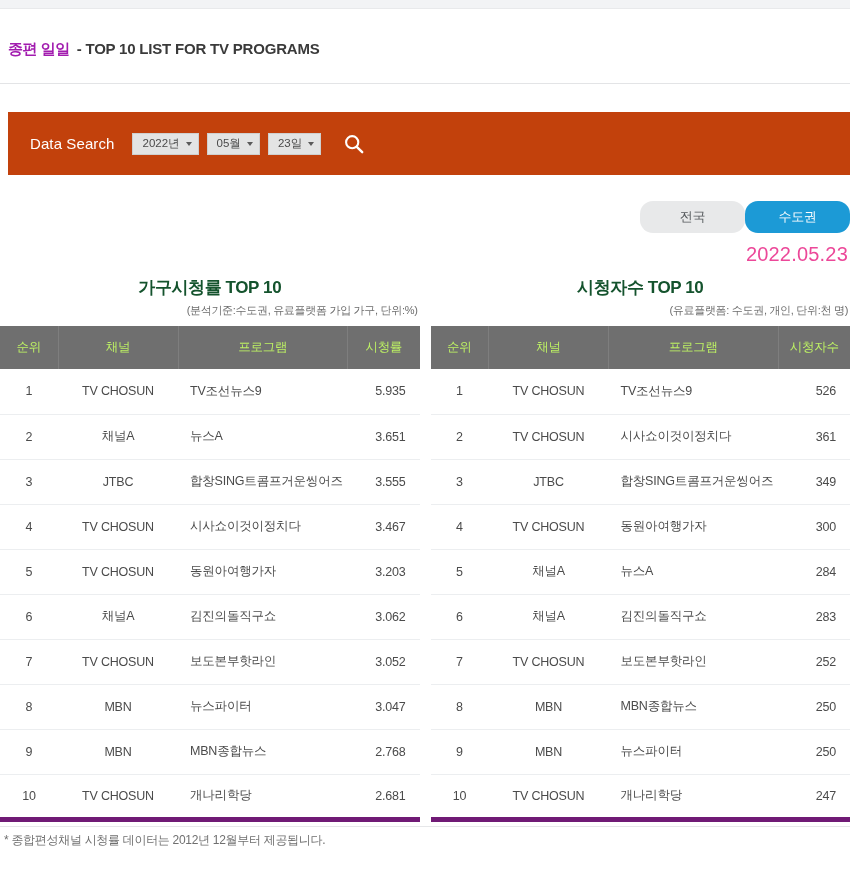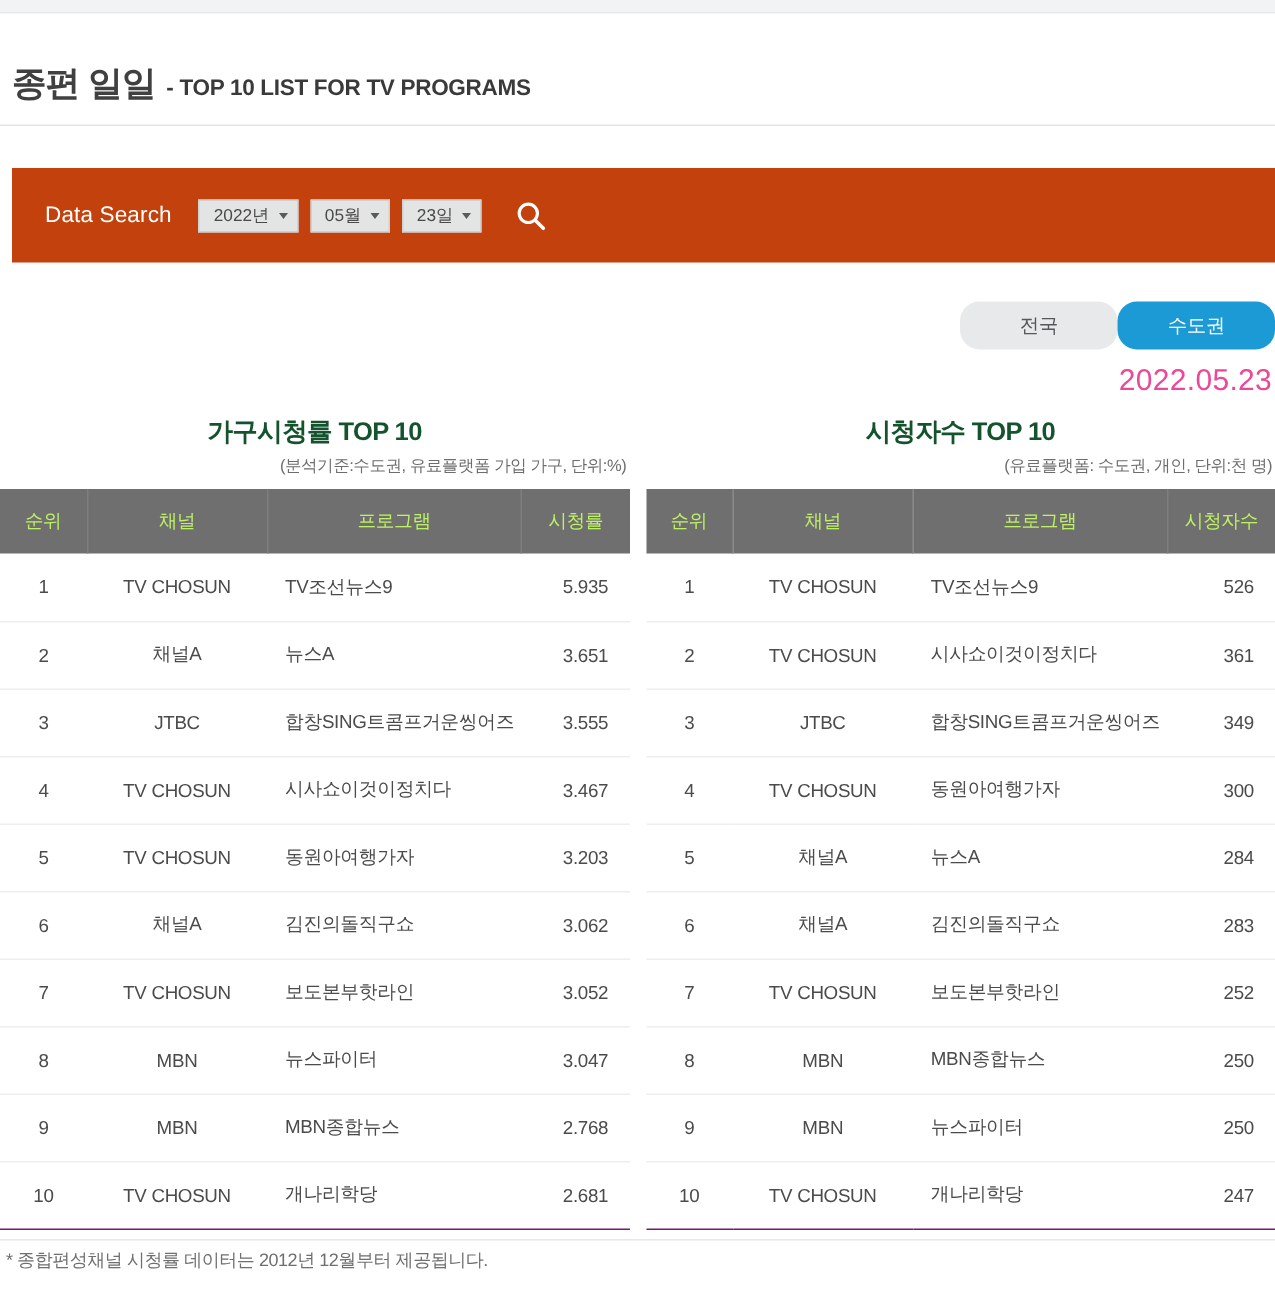--- a/index.html
+++ b/index.html
@@ -39,23 +39,23 @@
   .title-bar {
     position: absolute;
     left: 0; top: 40px;
     width: 850px;
     height: 42px;
     padding-left: 8px;
     display: flex;
     align-items: baseline;
   }
   .title-kr {
-    font-size: 23px;
+    font-size: 15px;
     font-weight: bold;
-    color: #404040;
+    color: #a21caf;
     letter-spacing: -0.5px;
   }
   .title-en {
     font-size: 15px;
     font-weight: bold;
     color: #3a3a3a;
     margin-left: 7px;
     letter-spacing: -0.2px;
   }
   .title-rule {
@@ -188,21 +188,21 @@
   }
   table.rank thead th:last-child { border-right: none; }
 
   table.rank tbody td {
     height: 45px;
     font-size: 12.5px;
     color: #4b4b4b;
     border-bottom: 1px solid #eceef0;
     letter-spacing: -0.2px;
   }
-  table.rank tbody tr:last-child td { border-bottom: 1px solid #701a75; }
+  table.rank tbody tr:last-child td { border-bottom: 5px solid #701a75; }
 
   .c-rank    { width: 58px;  text-align: center; color: #6a6a6a; font-size: 12.5px; }
   .c-channel { width: 120px; text-align: center; font-size: 12.5px; color: #3f3f3f; }
   .c-program { text-align: left; padding-left: 12px; font-size: 11.5px; color: #4b4b4b; }
   .c-value   { width: 72px;  text-align: right; padding-right: 14px;
                color: #2aa5d4; font-size: 14px; }
 
   th.c-program { text-align: center !important; padding-left: 0 !important; }
   th.c-value   { text-align: center !important; padding-right: 0 !important; }
 

